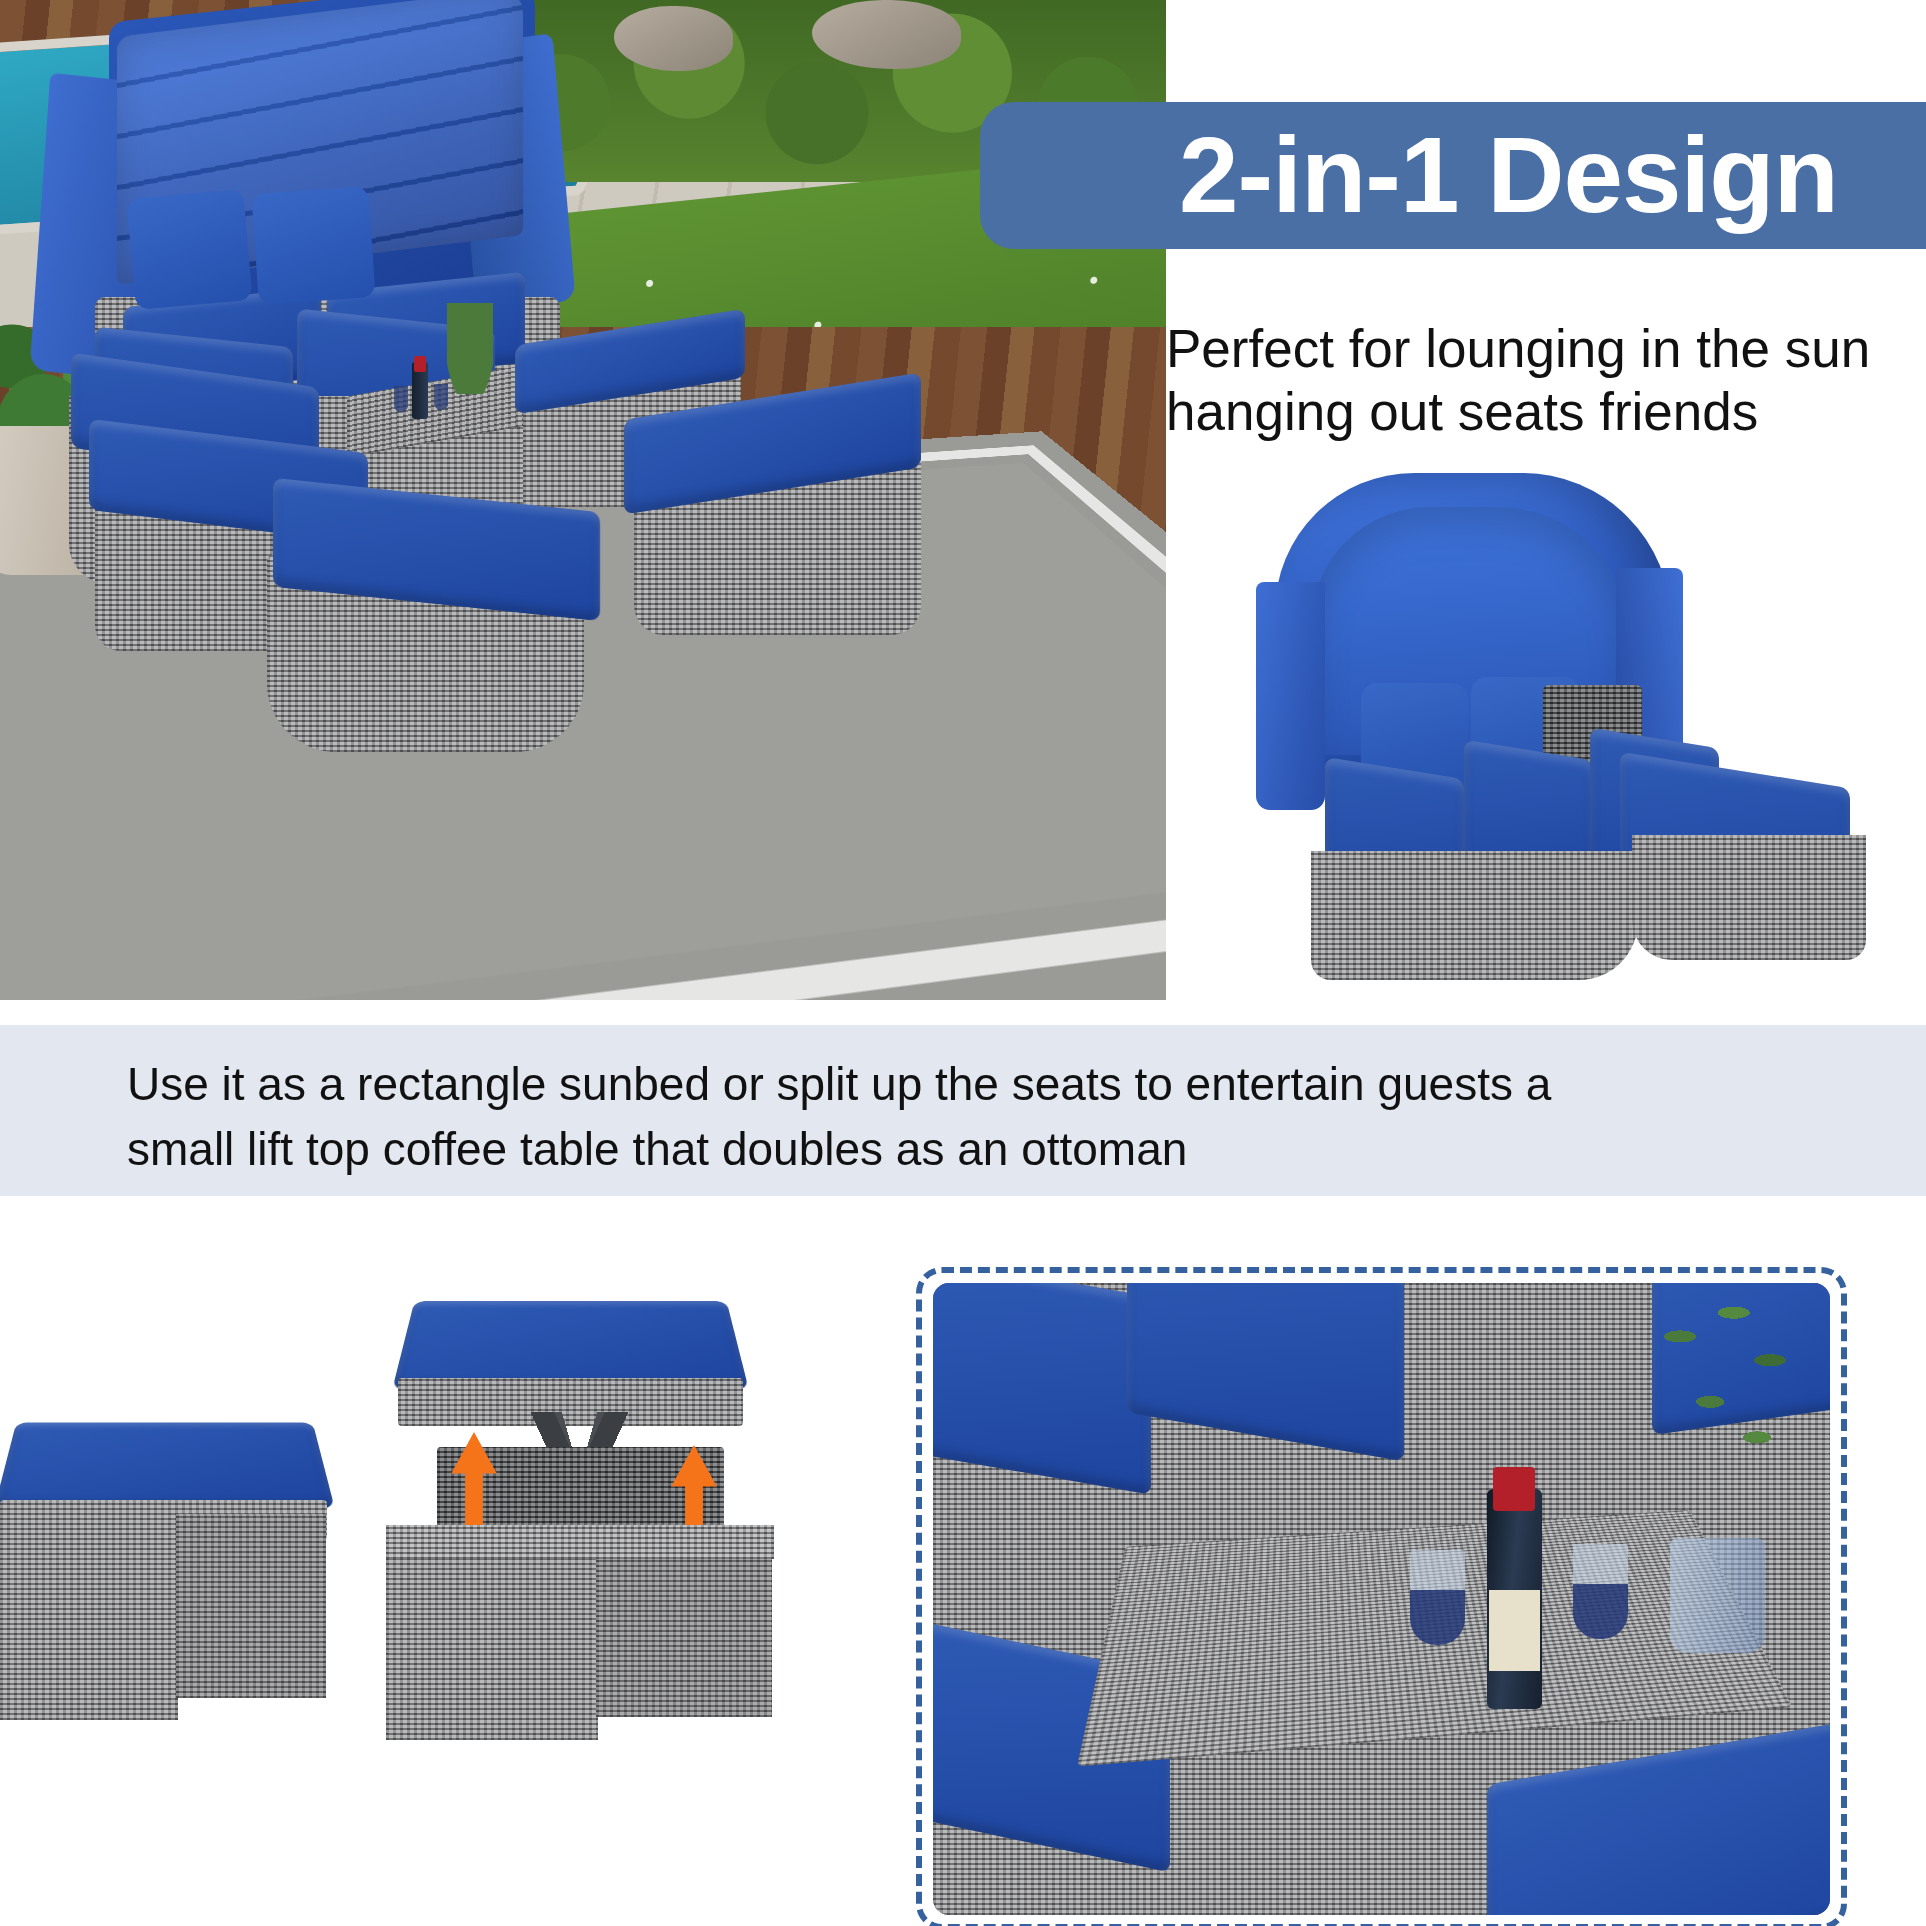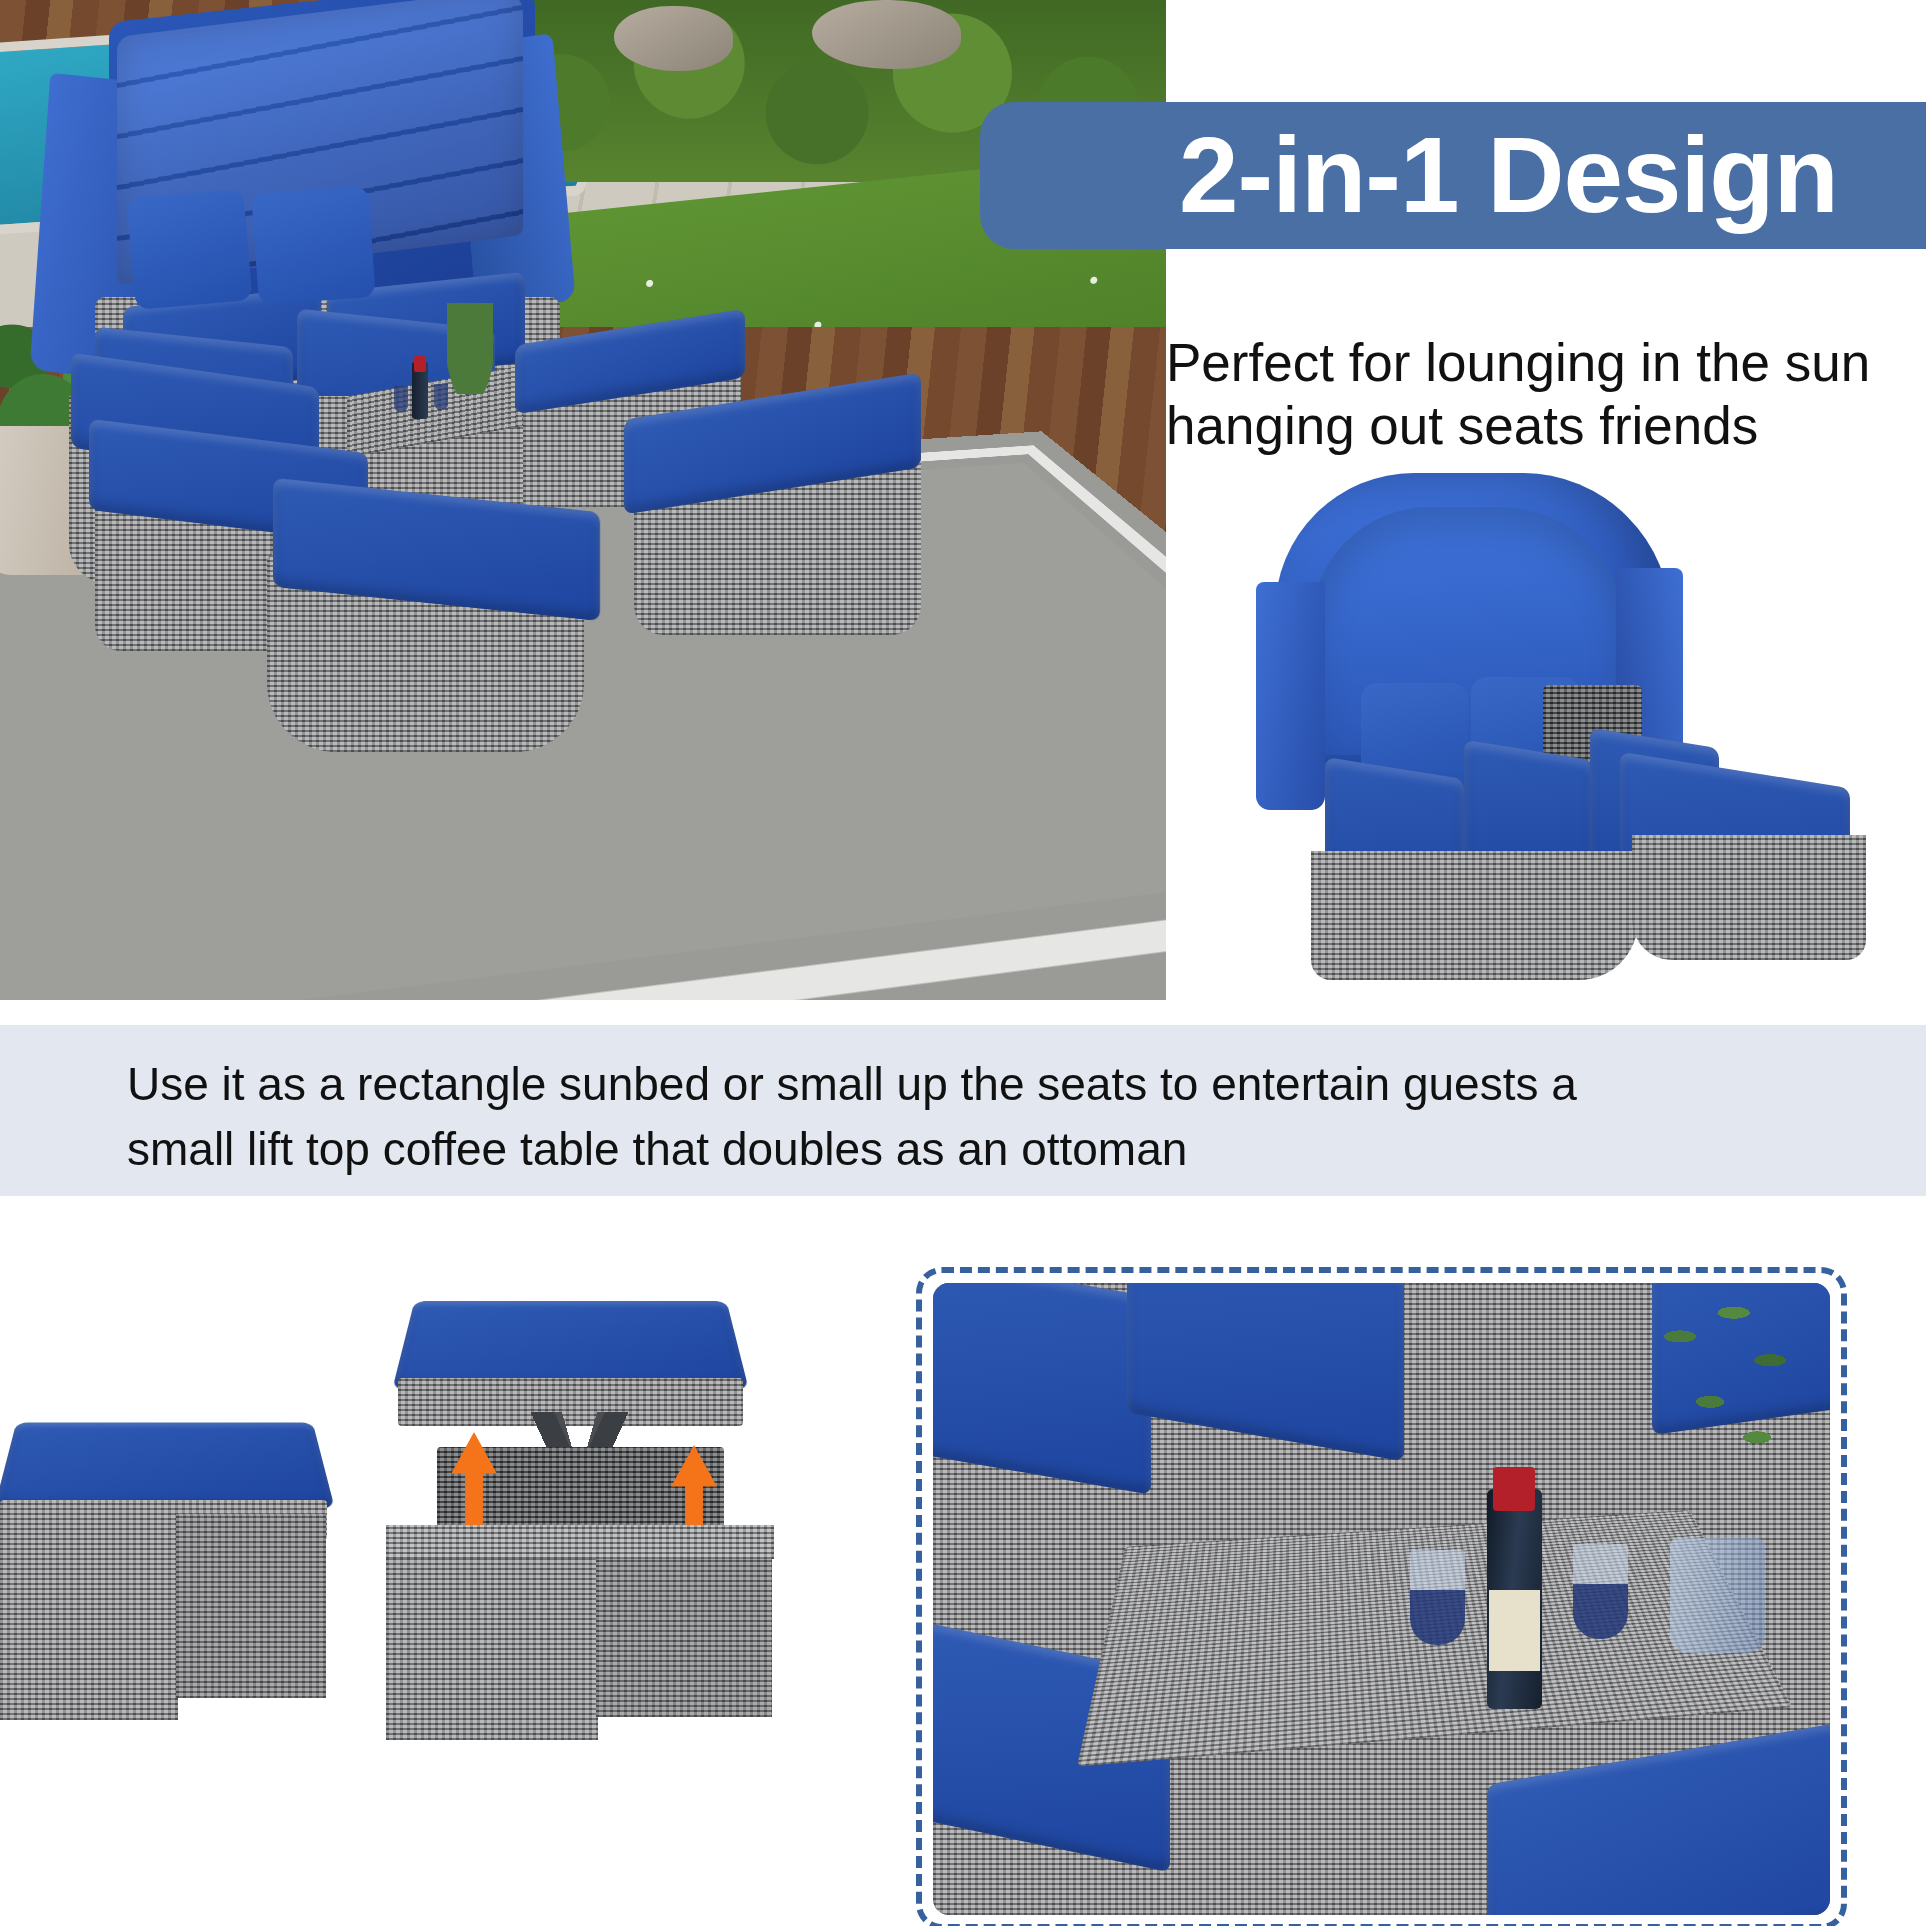--- a/index.html
+++ b/index.html
@@ -90,21 +90,21 @@
     background:linear-gradient(260deg,#3f6ed0,#27509f); border-radius:0 10px 16px 16px;
     transform:skew(5deg,-8deg); }
 
   
   .badge { position:absolute; left:980px; top:102px; width:1057px; height:147px;
     background:#4a6fa5; border-radius:34px; display:flex; align-items:center; justify-content:center; }
   .badge-text { color:#ffffff; font-size:107px; font-weight:bold; letter-spacing:-1px;
     line-height:1; white-space:nowrap; }
 
   
-  .lead { position:absolute; left:1166px; top:332px; width:658px; }
+  .lead { position:absolute; left:1166px; top:318px; width:658px; }
   .lead-line { color:#111; font-size:53px; line-height:1.18; font-weight:400; white-space:nowrap; }
 
   
   .prod-shot { position:absolute; left:1216px; top:473px; width:693px; height:515px; }
 
   
   .mid-banner { position:absolute; left:0; top:1025px; width:1927px; height:171px;
     background:#e3e8f0; }
   .mid-inner { position:absolute; left:127px; top:27px; width:1703px; }
   .mid-line { color:#111; font-size:46px; line-height:1.42; font-weight:400; }
@@ -225,21 +225,21 @@
       <div class="abs cush" style="left:248px;top:277px;width:129px;height:139px;transform:skewY(9deg);"></div>
       <div class="abs cush" style="left:374px;top:265px;width:129px;height:139px;transform:skewY(9deg);"></div>
       <div class="abs cush" style="left:404px;top:297px;width:230px;height:123px;transform:skewY(9deg);"></div>
       <div class="abs wicker" style="left:95px;top:378px;width:327px;height:129px;border-radius:0 0 59px 20px;"></div>
       <div class="abs wicker" style="left:416px;top:362px;width:234px;height:125px;border-radius:0 0 20px 40px;"></div>
     </div>
   </div>
 
   <div class="mid-banner">
     <div class="mid-inner">
-      <div class="mid-line">Use it as a rectangle sunbed or small up the seats to entertain guests a</div>
+      <div class="mid-line">Use it as a rectangle sunbed or split up the seats to entertain guests a</div>
       <div class="mid-line">small lift top coffee table that doubles as an ottoman</div>
     </div>
   </div>
 
   <div class="bottom-section">
 
     <div class="ott-closed">
       <div class="abs cush" style="left:6px;top:57px;width:317px;height:119px;
            border-radius:12px;transform:perspective(594px) rotateX(44deg);"></div>
       <div class="abs wicker" style="left:0px;top:154px;width:327px;height:40px;border-radius:4px;"></div>

